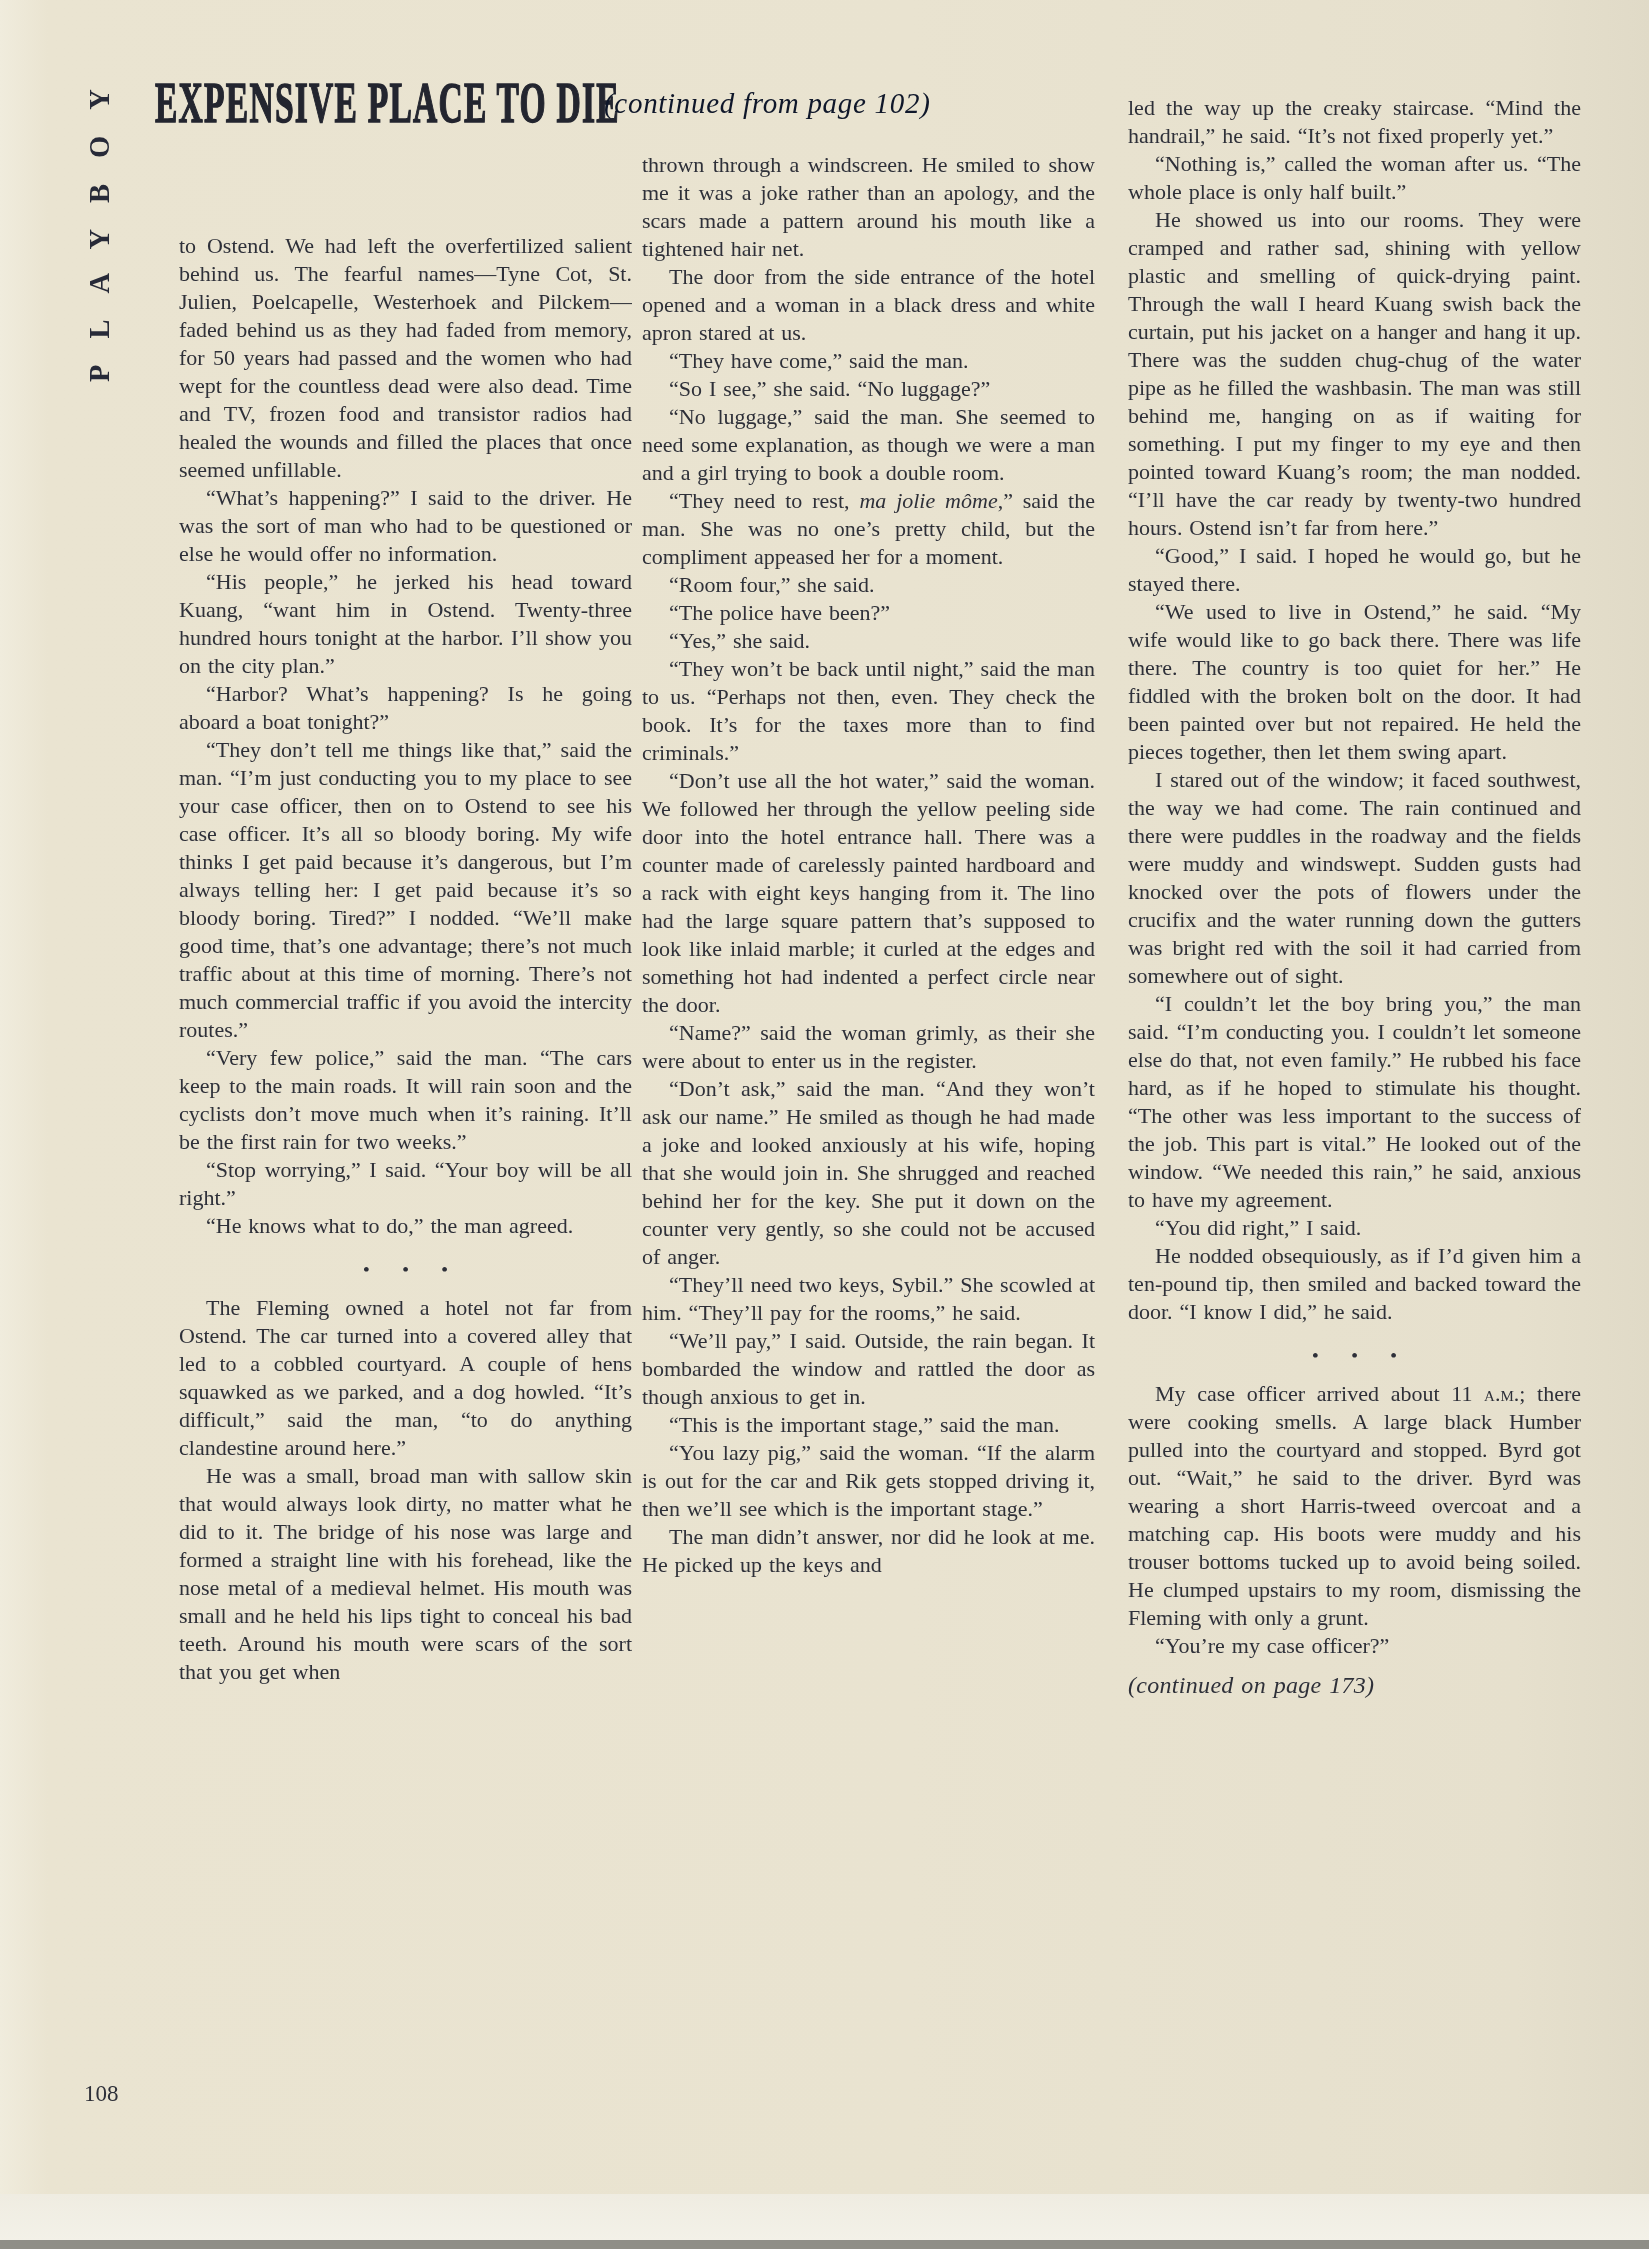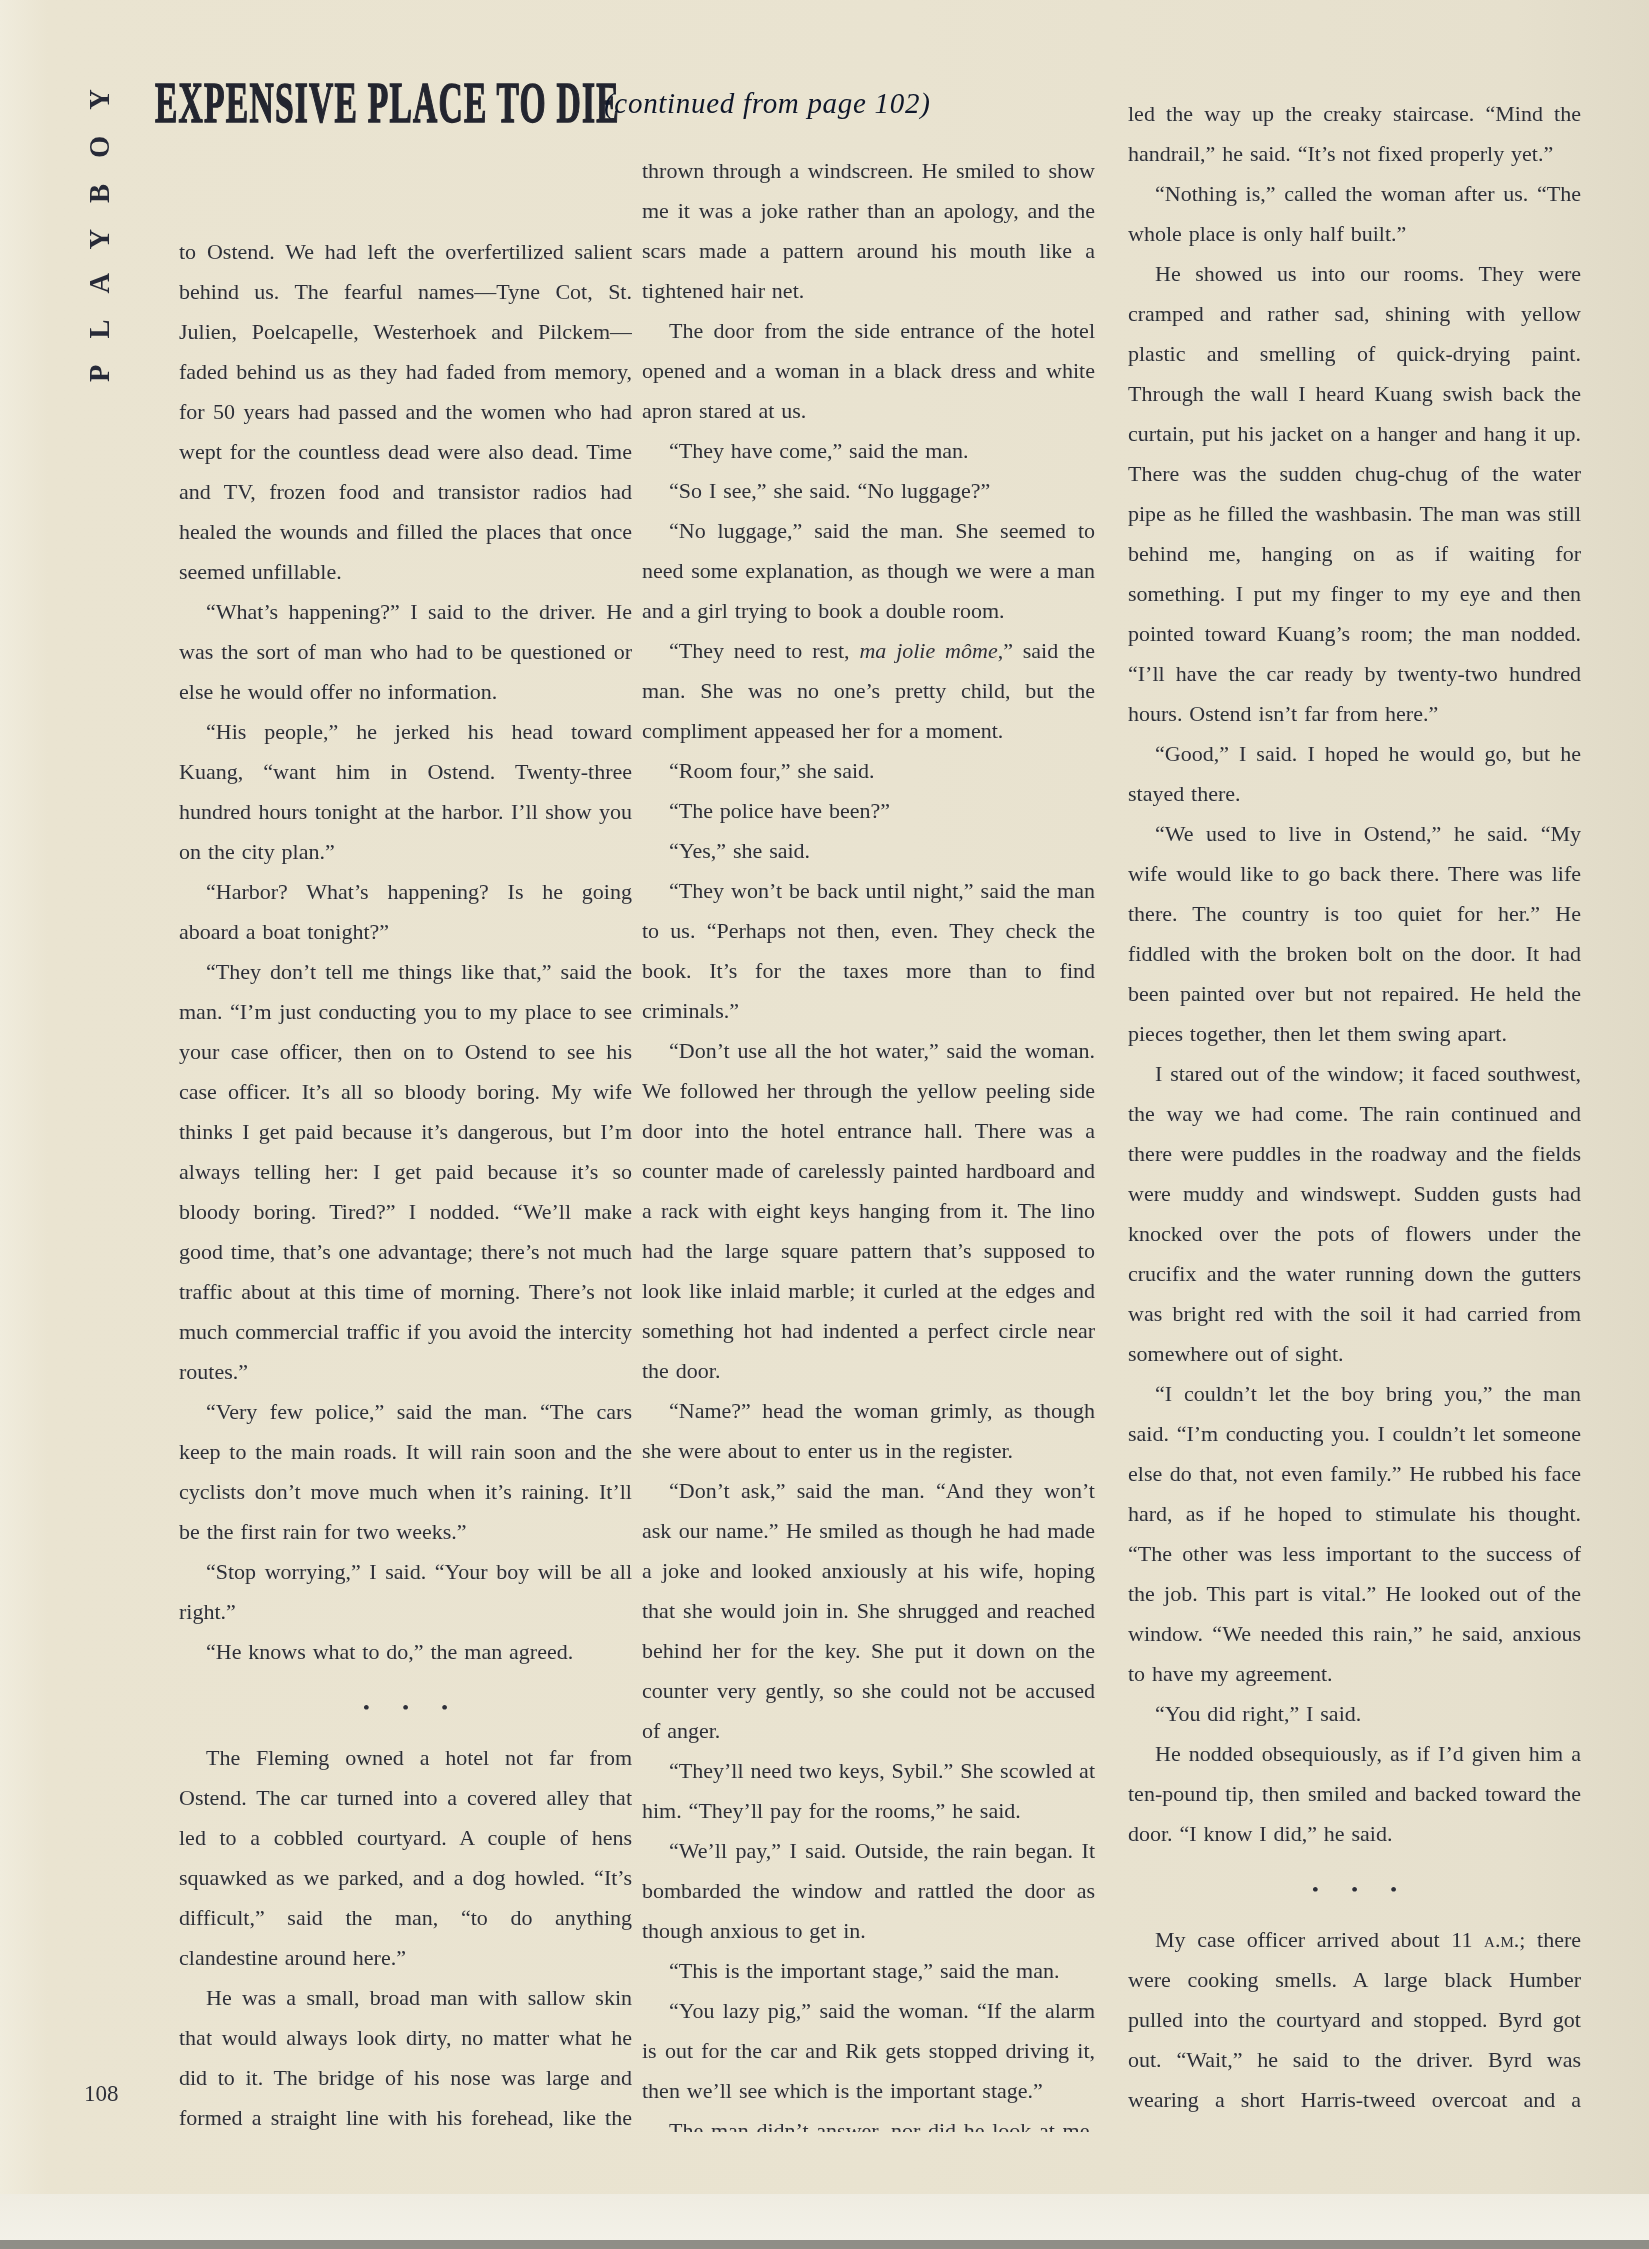--- a/index.html
+++ b/index.html
@@ -36,21 +36,21 @@
     -webkit-text-stroke:1.4px #23252f;
     letter-spacing:2px;
   }
   .continued-from{
     position:absolute;left:604px;top:87px;
     font-style:italic;font-size:29px;color:#0f172a;letter-spacing:0.7px;
     white-space:nowrap;
   }
   .col{
     position:absolute;width:453px;
-    font-size:22px;line-height:40px;
+    font-size:22px;line-height:28px;
     text-align:justify;word-spacing:1.4px;
     overflow:hidden;
   }
   #col1{left:156px;top:232px;height:1903px;margin-left:23px;}
   #col2{left:642px;top:151px;height:1981px;}
   #col3{left:1128px;top:94px;height:2039px;}
   .col p{margin:0;}
   .col p.indent{text-indent:27px;}
   .separator{
     text-align:center;
@@ -103,21 +103,21 @@
     <p class="indent">The door from the side entrance of the hotel opened and a woman in a black dress and white apron stared at us.</p>
     <p class="indent">“They have come,” said the man.</p>
     <p class="indent">“So I see,” she said. “No luggage?”</p>
     <p class="indent">“No luggage,” said the man. She seemed to need some explanation, as though we were a man and a girl trying to book a double room.</p>
     <p class="indent">“They need to rest, <em>ma jolie môme</em>,” said the man. She was no one’s pretty child, but the compliment appeased her for a moment.</p>
     <p class="indent">“Room four,” she said.</p>
     <p class="indent">“The police have been?”</p>
     <p class="indent">“Yes,” she said.</p>
     <p class="indent">“They won’t be back until night,” said the man to us. “Perhaps not then, even. They check the book. It’s for the taxes more than to find criminals.”</p>
     <p class="indent">“Don’t use all the hot water,” said the woman. We followed her through the yellow peeling side door into the hotel entrance hall. There was a counter made of carelessly painted hardboard and a rack with eight keys hanging from it. The lino had the large square pattern that’s supposed to look like inlaid marble; it curled at the edges and something hot had indented a perfect circle near the door.</p>
-    <p class="indent">“Name?” head the woman grimly, as though she were about to enter us in the register.</p>
+    <p class="indent">“Name?” said the woman grimly, as their she were about to enter us in the register.</p>
     <p class="indent">“Don’t ask,” said the man. “And they won’t ask our name.” He smiled as though he had made a joke and looked anxiously at his wife, hoping that she would join in. She shrugged and reached behind her for the key. She put it down on the counter very gently, so she could not be accused of anger.</p>
     <p class="indent">“They’ll need two keys, Sybil.” She scowled at him. “They’ll pay for the rooms,” he said.</p>
     <p class="indent">“We’ll pay,” I said. Outside, the rain began. It bombarded the window and rattled the door as though anxious to get in.</p>
     <p class="indent">“This is the important stage,” said the man.</p>
     <p class="indent">“You lazy pig,” said the woman. “If the alarm is out for the car and Rik gets stopped driving it, then we’ll see which is the important stage.”</p>
     <p class="indent">The man didn’t answer, nor did he look at me. He picked up the keys and</p>
   </div>
 <div class="col" id="col3">
 <p class="noindent">led the way up the creaky staircase. “Mind the handrail,” he said. “It’s not fixed properly yet.”</p>
     <p class="indent">“Nothing is,” called the woman after us. “The whole place is only half built.”</p>

